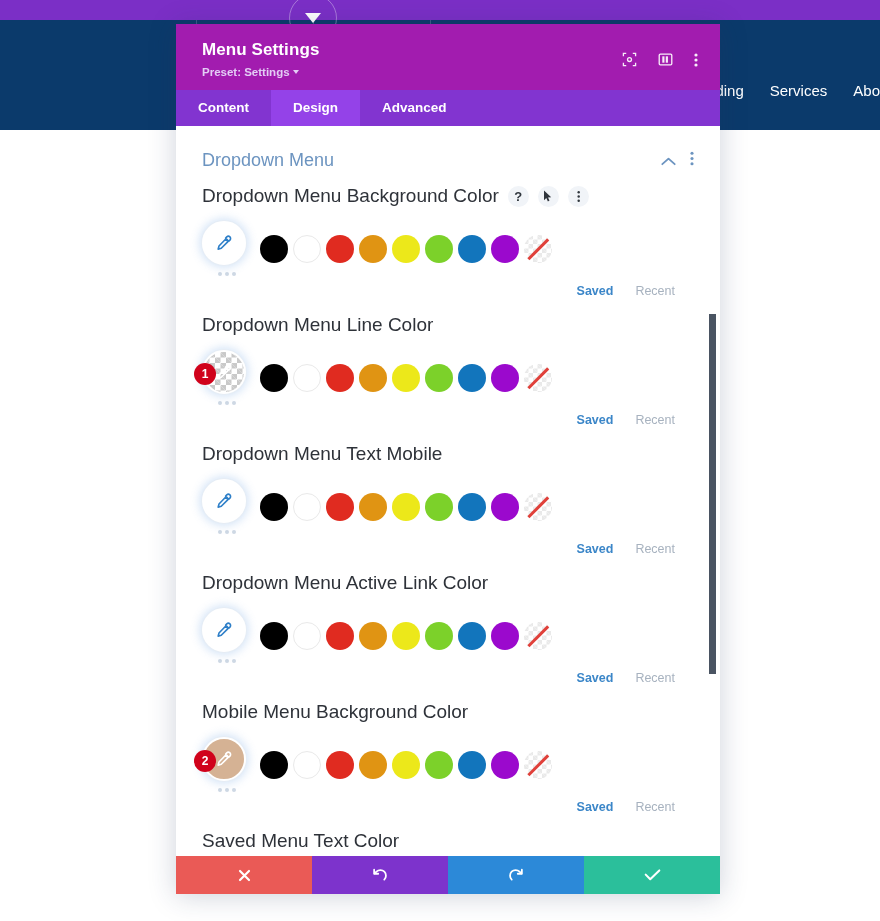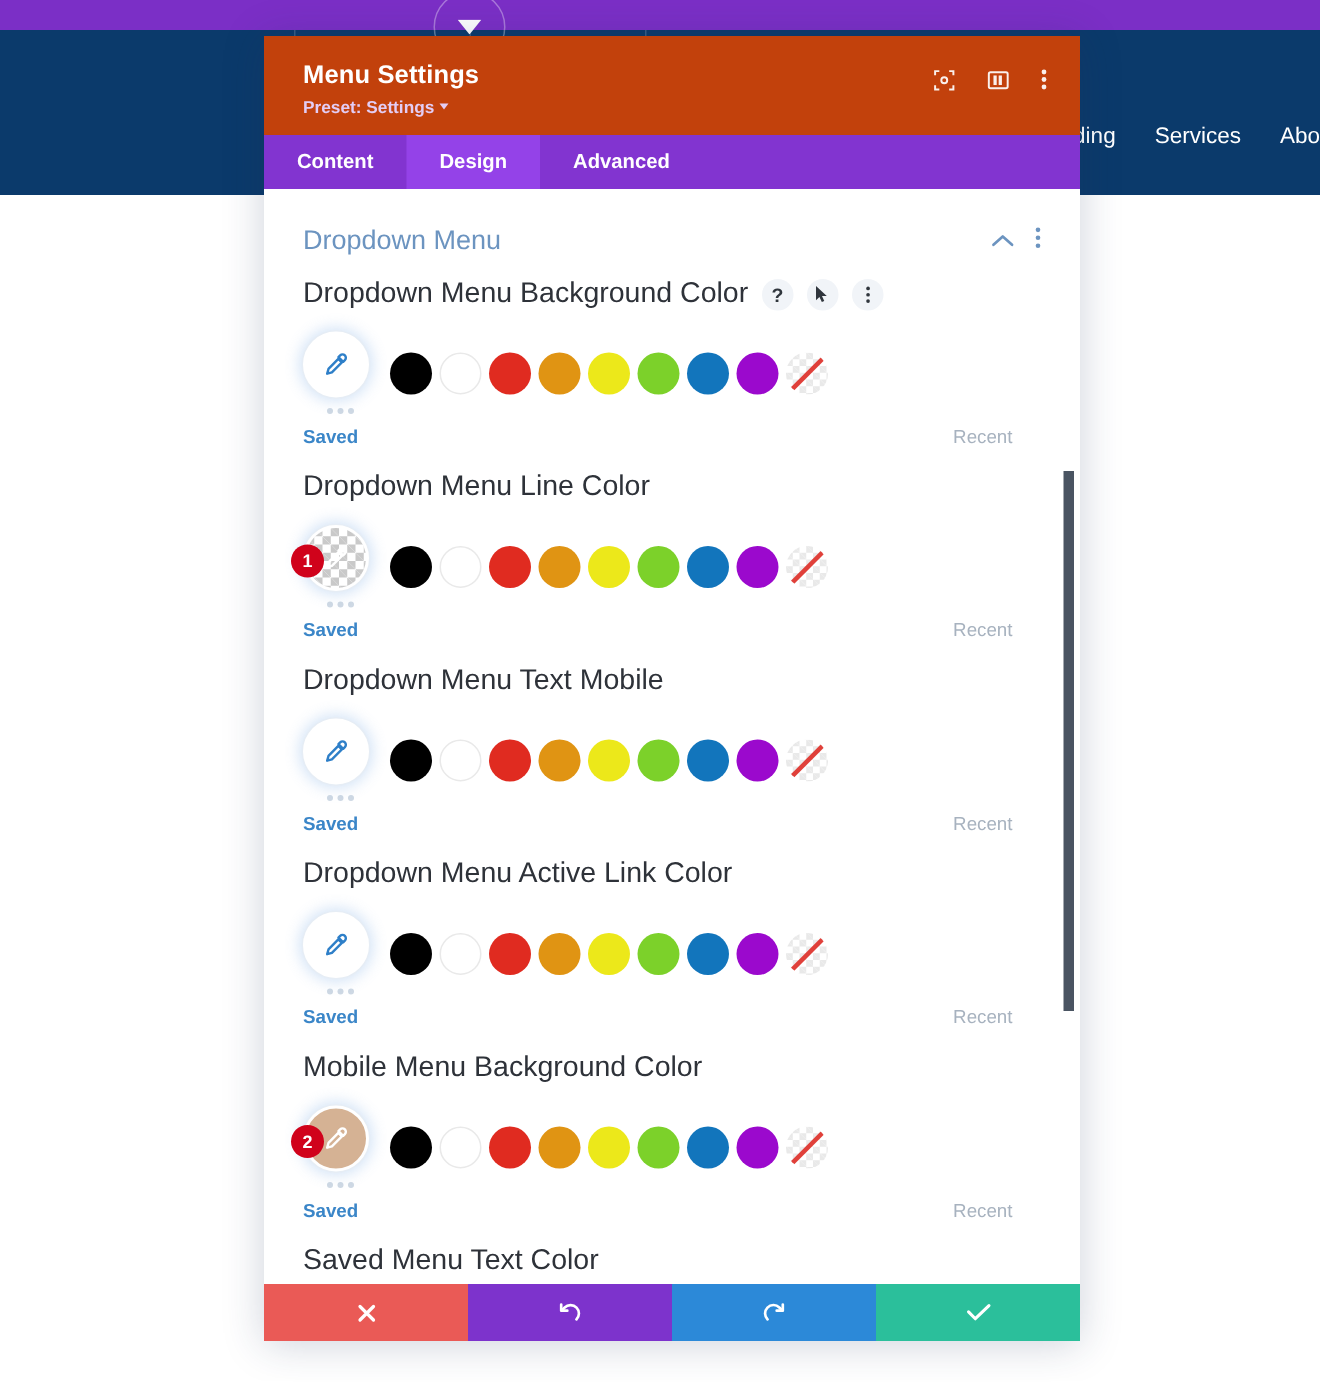--- a/index.html
+++ b/index.html
@@ -49,22 +49,22 @@
 
   
   .panel {
     position: absolute; left: 176px; top: 24px;
     width: 544px; height: 870px;
     background: #ffffff;
     box-shadow: 0 2px 26px rgba(30,50,90,0.22);
     display: flex; flex-direction: column;
   }
   .panel-header {
-    background: #c2410c; padding: 16px 22px 12px 26px;
-    display: flex; align-items: flex-start; justify-content: space-between;
+    background: #a21caf; padding: 16px 22px 12px 26px;
+    display: flex; align-items: center; justify-content: space-between;
   }
   .panel-title {
     color: #ffffff; font-size: 17px; font-weight: bold; letter-spacing: .1px;
   }
   .panel-preset {
     color: #e3cdf5; font-size: 11.5px; font-weight: bold; margin-top: 6px;
   }
   .preset-caret {
     display: inline-block; margin-left: 3px;
     border-left: 3.5px solid transparent; border-right: 3.5px solid transparent;
@@ -149,21 +149,21 @@
     background-size: 9px 9px; background-position: 0 0, 4.5px 4.5px;
     background-color: #ffffff;
   }
   .sw.none::after {
     content: ""; position: absolute; left: -2px; top: 12.5px;
     width: 34px; height: 2.5px; background: #e0403a;
     transform: rotate(-45deg); transform-origin: center;
   }
 
   .links-row {
-    display: flex; justify-content: space-between; gap: 4px;
+    display: flex; justify-content: flex-end; gap: 22px;
     margin-top: 8px; padding-right: 19px;
   }
   .lnk { font-size: 12.5px; cursor: pointer; }
   .lnk.active { color: #3b86c8; font-weight: bold; }
   .lnk.idle { color: #a7b2bf; }
 
   .vscroll {
     position: absolute; right: 4px; top: 188px;
     width: 7px; height: 360px; border-radius: 0;
     background: #4a5462;

